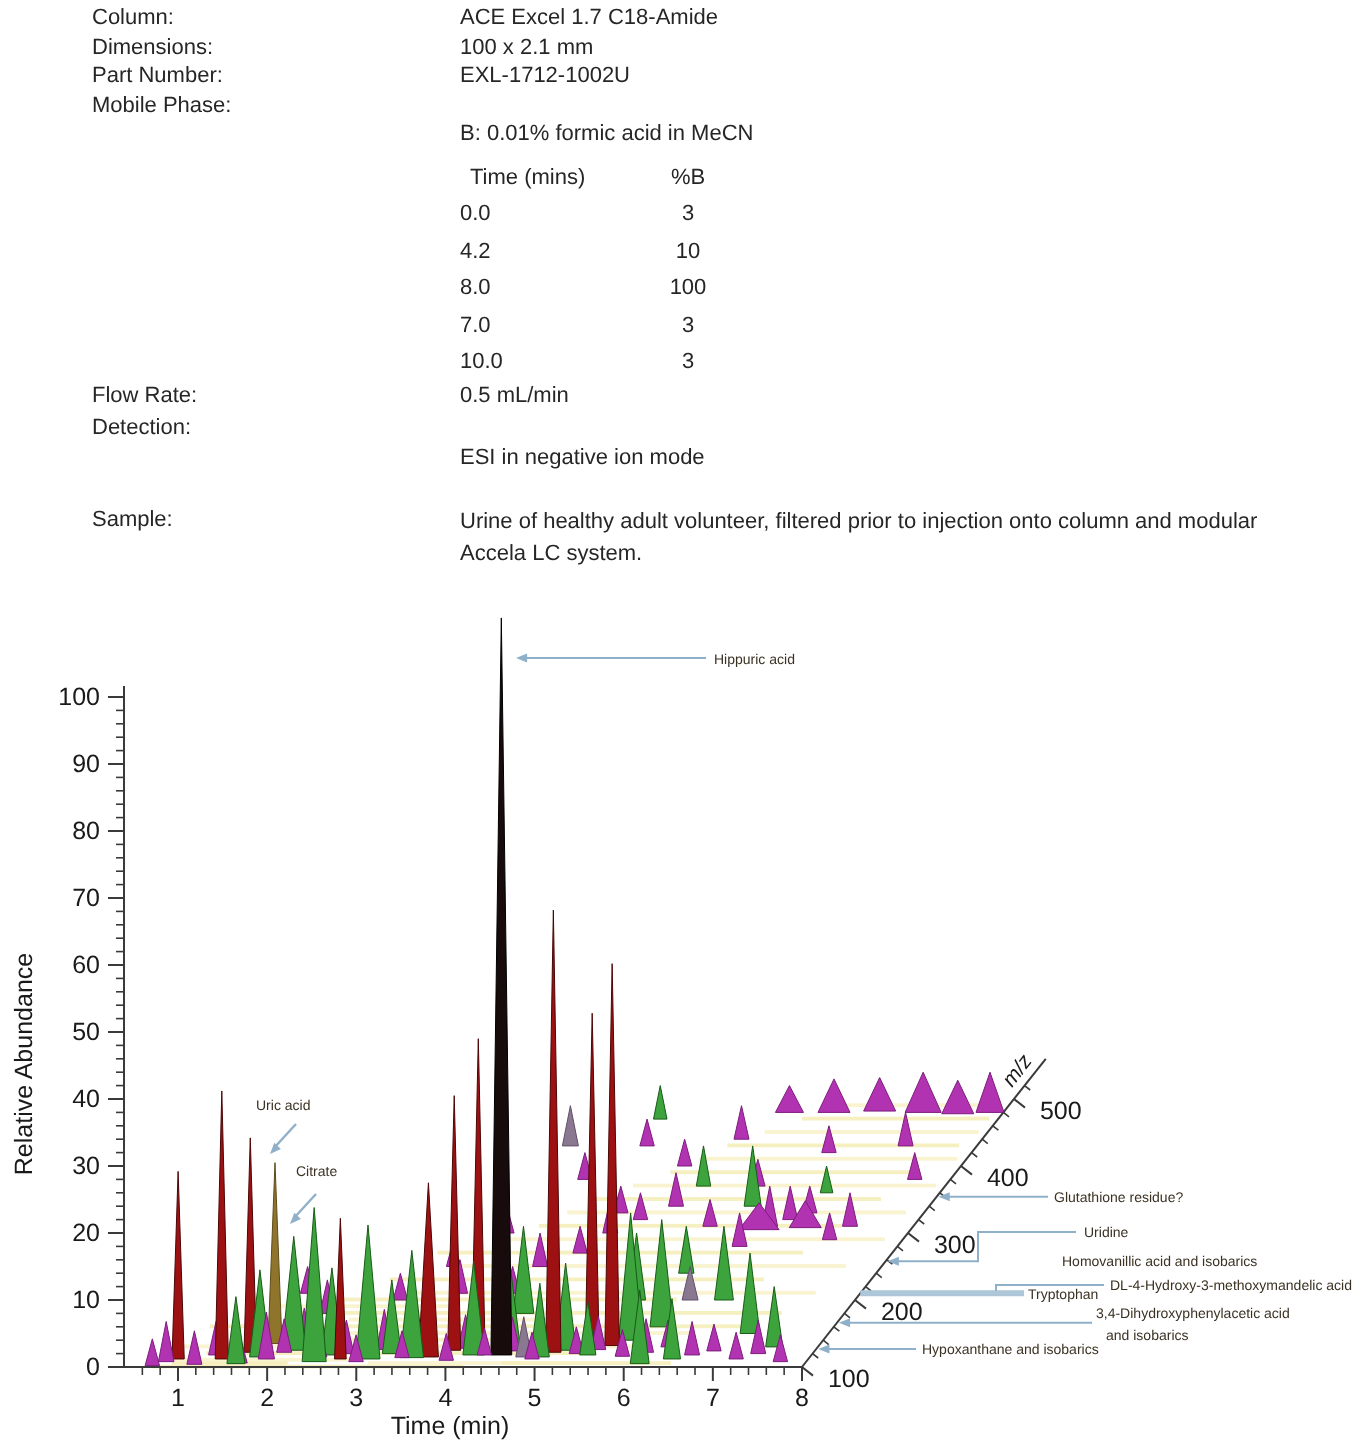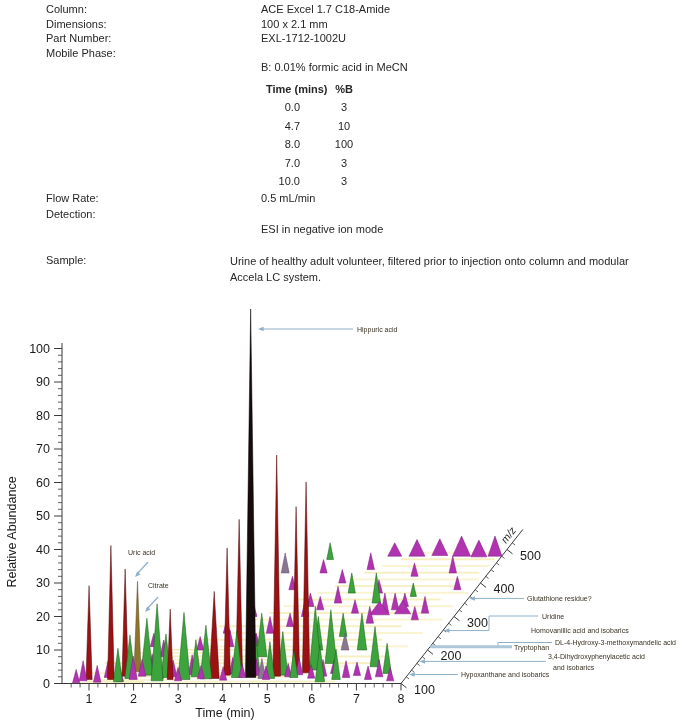--- a/index.html
+++ b/index.html
@@ -1,23 +1,23 @@
 <!DOCTYPE html>
 <html><head>
 <meta charset="utf-8">
 <style>
   html,body{margin:0;padding:0;background:#fff;}
   body{width:686px;height:725px;position:relative;overflow:hidden;
        font-family:"Liberation Sans",sans-serif;color:#222;}
   .method{position:absolute;top:0;left:0;width:686px;height:300px;font-size:11px;line-height:13px;color:#262626;padding-left:25px;}
   .mlabel{position:absolute;left:46px;white-space:nowrap;}
-  .mvalue{position:absolute;left:230px;white-space:nowrap;margin-left:31px;}
-  .gtime{position:absolute;left:230px;width:70px;text-align:right;}
+  .mvalue{position:absolute;left:230px;white-space:nowrap;}
+  .gtime{position:absolute;left:230px;width:70px;text-align:left;}
   .gb{position:absolute;left:314px;width:60px;text-align:center;}
-  .bold{font-weight:bold;}
+  .bold{font-weight:normal;}
   .sampletext{position:absolute;left:230px;top:254px;width:418px;white-space:normal;line-height:15.5px;}
   sub{font-size:8px;}
   i.mz{font-style:italic;}
   #chart{position:absolute;top:300px;left:0;width:686px;height:425px;}
 </style>
 </head>
 <body>
 
 <div class="method">
   <span class="mlabel" style="top:3px">Column:</span>
@@ -26,21 +26,21 @@
   <span class="mvalue" style="top:17.5px">100 x 2.1 mm</span>
   <span class="mlabel" style="top:32px">Part Number:</span>
   <span class="mvalue" style="top:32px">EXL-1712-1002U</span>
   <span class="mlabel" style="top:46.5px">Mobile Phase:</span>
   <span class="mvalue" style="top:61px">B: 0.01% formic acid in MeCN</span>
 
   <span class="mvalue bold" style="top:83px;left:235px">Time (mins)</span>
   <span class="gb bold" style="top:83px">%B</span>
   <span class="gtime" style="top:101px">0.0</span>
   <span class="gb" style="top:101px">3</span>
-  <span class="gtime" style="top:119.5px">4.7</span>
+  <span class="gtime" style="top:119.5px">4.2</span>
   <span class="gb" style="top:119.5px">10</span>
   <span class="gtime" style="top:138px">8.0</span>
   <span class="gb" style="top:138px">100</span>
   <span class="gtime" style="top:156.5px">7.0</span>
   <span class="gb" style="top:156.5px">3</span>
   <span class="gtime" style="top:175px">10.0</span>
   <span class="gb" style="top:175px">3</span>
 
   <span class="mlabel" style="top:192px">Flow Rate:</span>
   <span class="mvalue" style="top:192px">0.5 mL/min</span>

